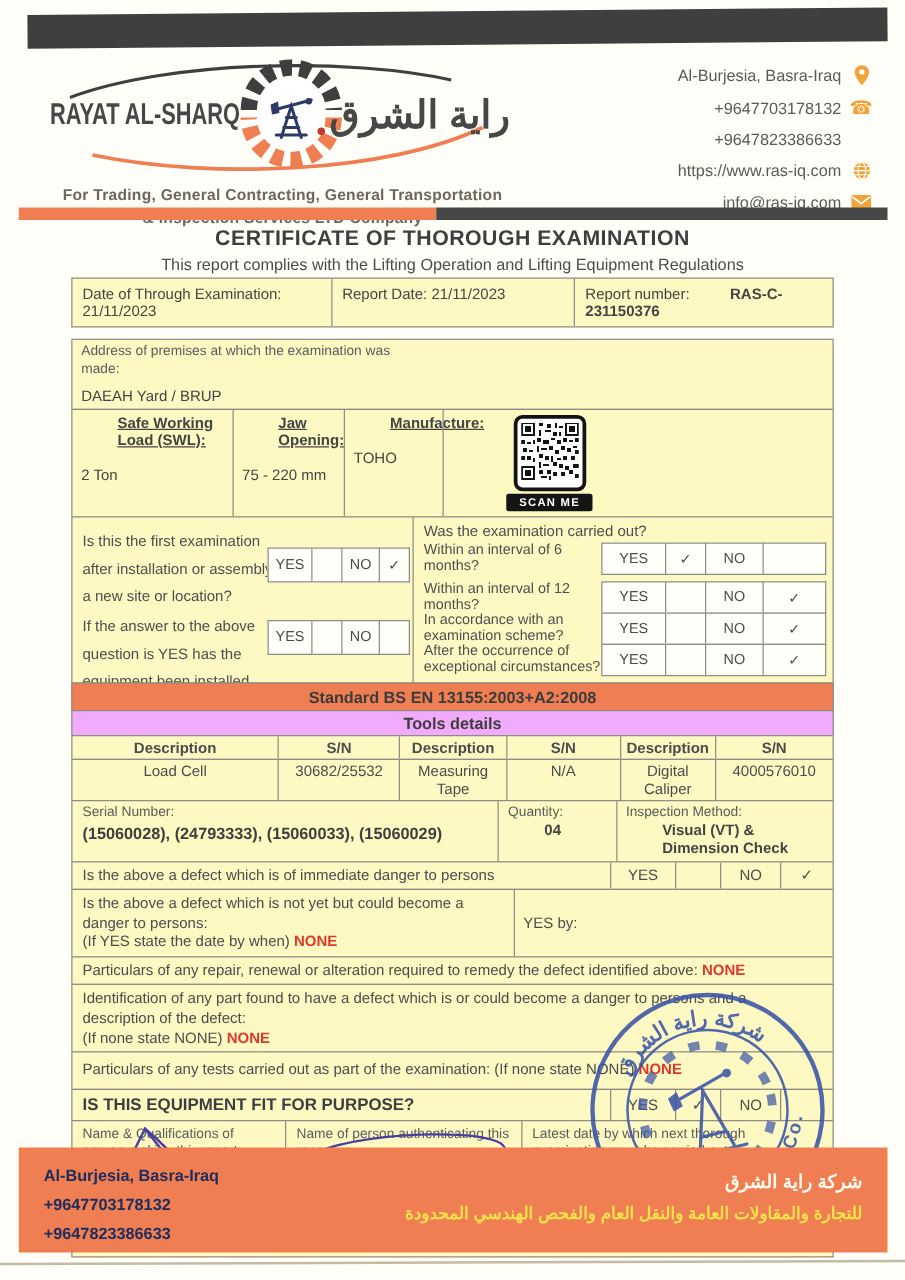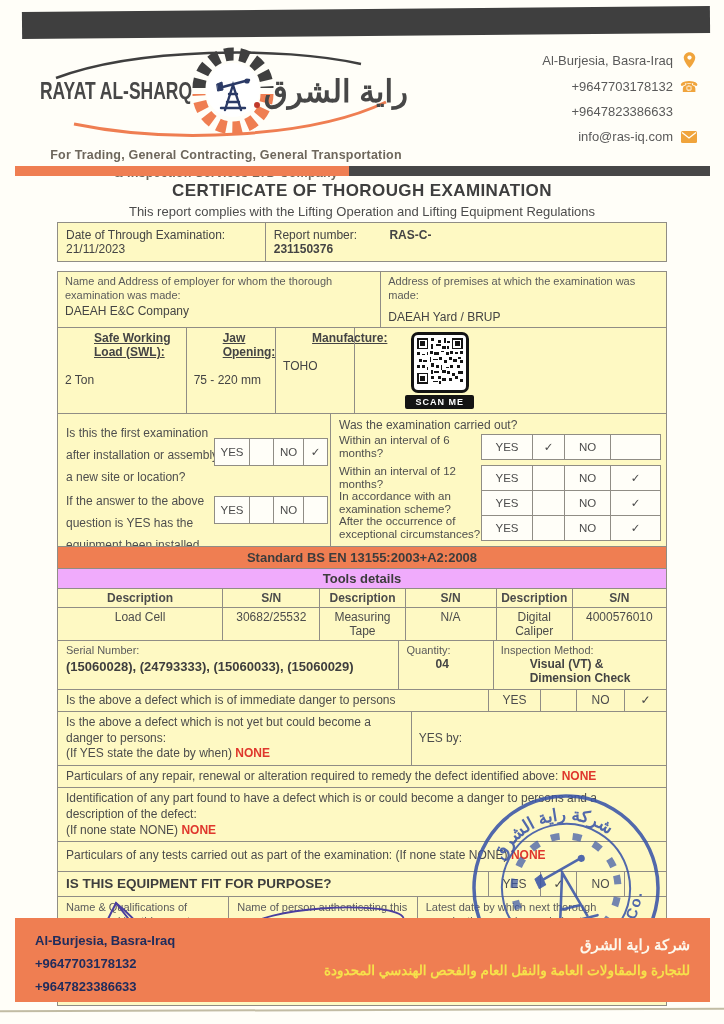--- a/index.html
+++ b/index.html
@@ -141,20 +141,32 @@
       </div>
       <div class="c-row">
         <span>+9647703178132</span>
         <span class="c-ico">☎</span>
       </div>
       <div class="c-row">
         <span>+9647823386633</span>
         <span class="c-ico"> </span>
       </div>
       <div class="c-row">
+        <span>https://www.ras-iq.com</span>
+        <span class="c-ico">
+          <svg width="15" height="15" viewBox="0 0 16 16">
+              <circle cx="8" cy="8" r="7" fill="#f0a43c"></circle>
+              <g stroke="#fffef8" stroke-width="1" fill="none">
+                <ellipse cx="8" cy="8" rx="3.2" ry="7"></ellipse>
+                <path d="M1 8h14M2 4.5h12M2 11.5h12"></path>
+              </g>
+            </svg>
+        </span>
+      </div>
+      <div class="c-row">
         <span>info@ras-iq.com</span>
         <span class="c-ico">
           <svg width="16" height="12" viewBox="0 0 16 12">
               <rect width="16" height="12" rx="1.5" fill="#f0a43c"></rect>
               <path d="M1 1.5 L8 7 L15 1.5" stroke="#fffef8" stroke-width="1.3" fill="none"></path>
             </svg>
         </span>
       </div>
     </div>
   </div>
@@ -169,33 +181,33 @@
     <p>This report complies with the Lifting Operation and Lifting Equipment Regulations</p>
   </div>
 
   <div class="content">
 
     <div class="sec first flexrow meta">
       <div class="cell" style="width:34%">
         <span class="val">Date of Through Examination:</span>
         <span class="val">21/11/2023</span>
       </div>
+      <div class="cell" style="width:32%">
+        <span class="val">Report Date:</span>
+        <span class="val">21/11/2023</span>
+      </div>
       <div class="cell" style="width:34%">
         <span class="val">Report number:</span>
         <span class="val bold">RAS-C-231150376</span>
       </div>
     </div>
 
     <div class="gap"></div>
 
     <div class="sec first flexrow" style="min-height:47px">
-      <div class="cell" style="width:53%">
-        <div class="lab">Name and Address of employer for whom the thorough examination was made:</div>
-        <div class="val" style="margin-top:1px">DAEAH E&amp;C Company</div>
-      </div>
       <div class="cell" style="width:47%">
         <div class="lab">Address of premises at which the examination was made:</div>
         <div class="val" style="margin-top:7px">DAEAH Yard / BRUP</div>
       </div>
     </div>
 
     <div class="sec flexrow" style="min-height:82px">
       <div class="cell" style="width:21%">
         <div class="val bold und">Safe Working Load (SWL):</div>
         <div class="val" style="margin-top:14px">2 Ton</div>

